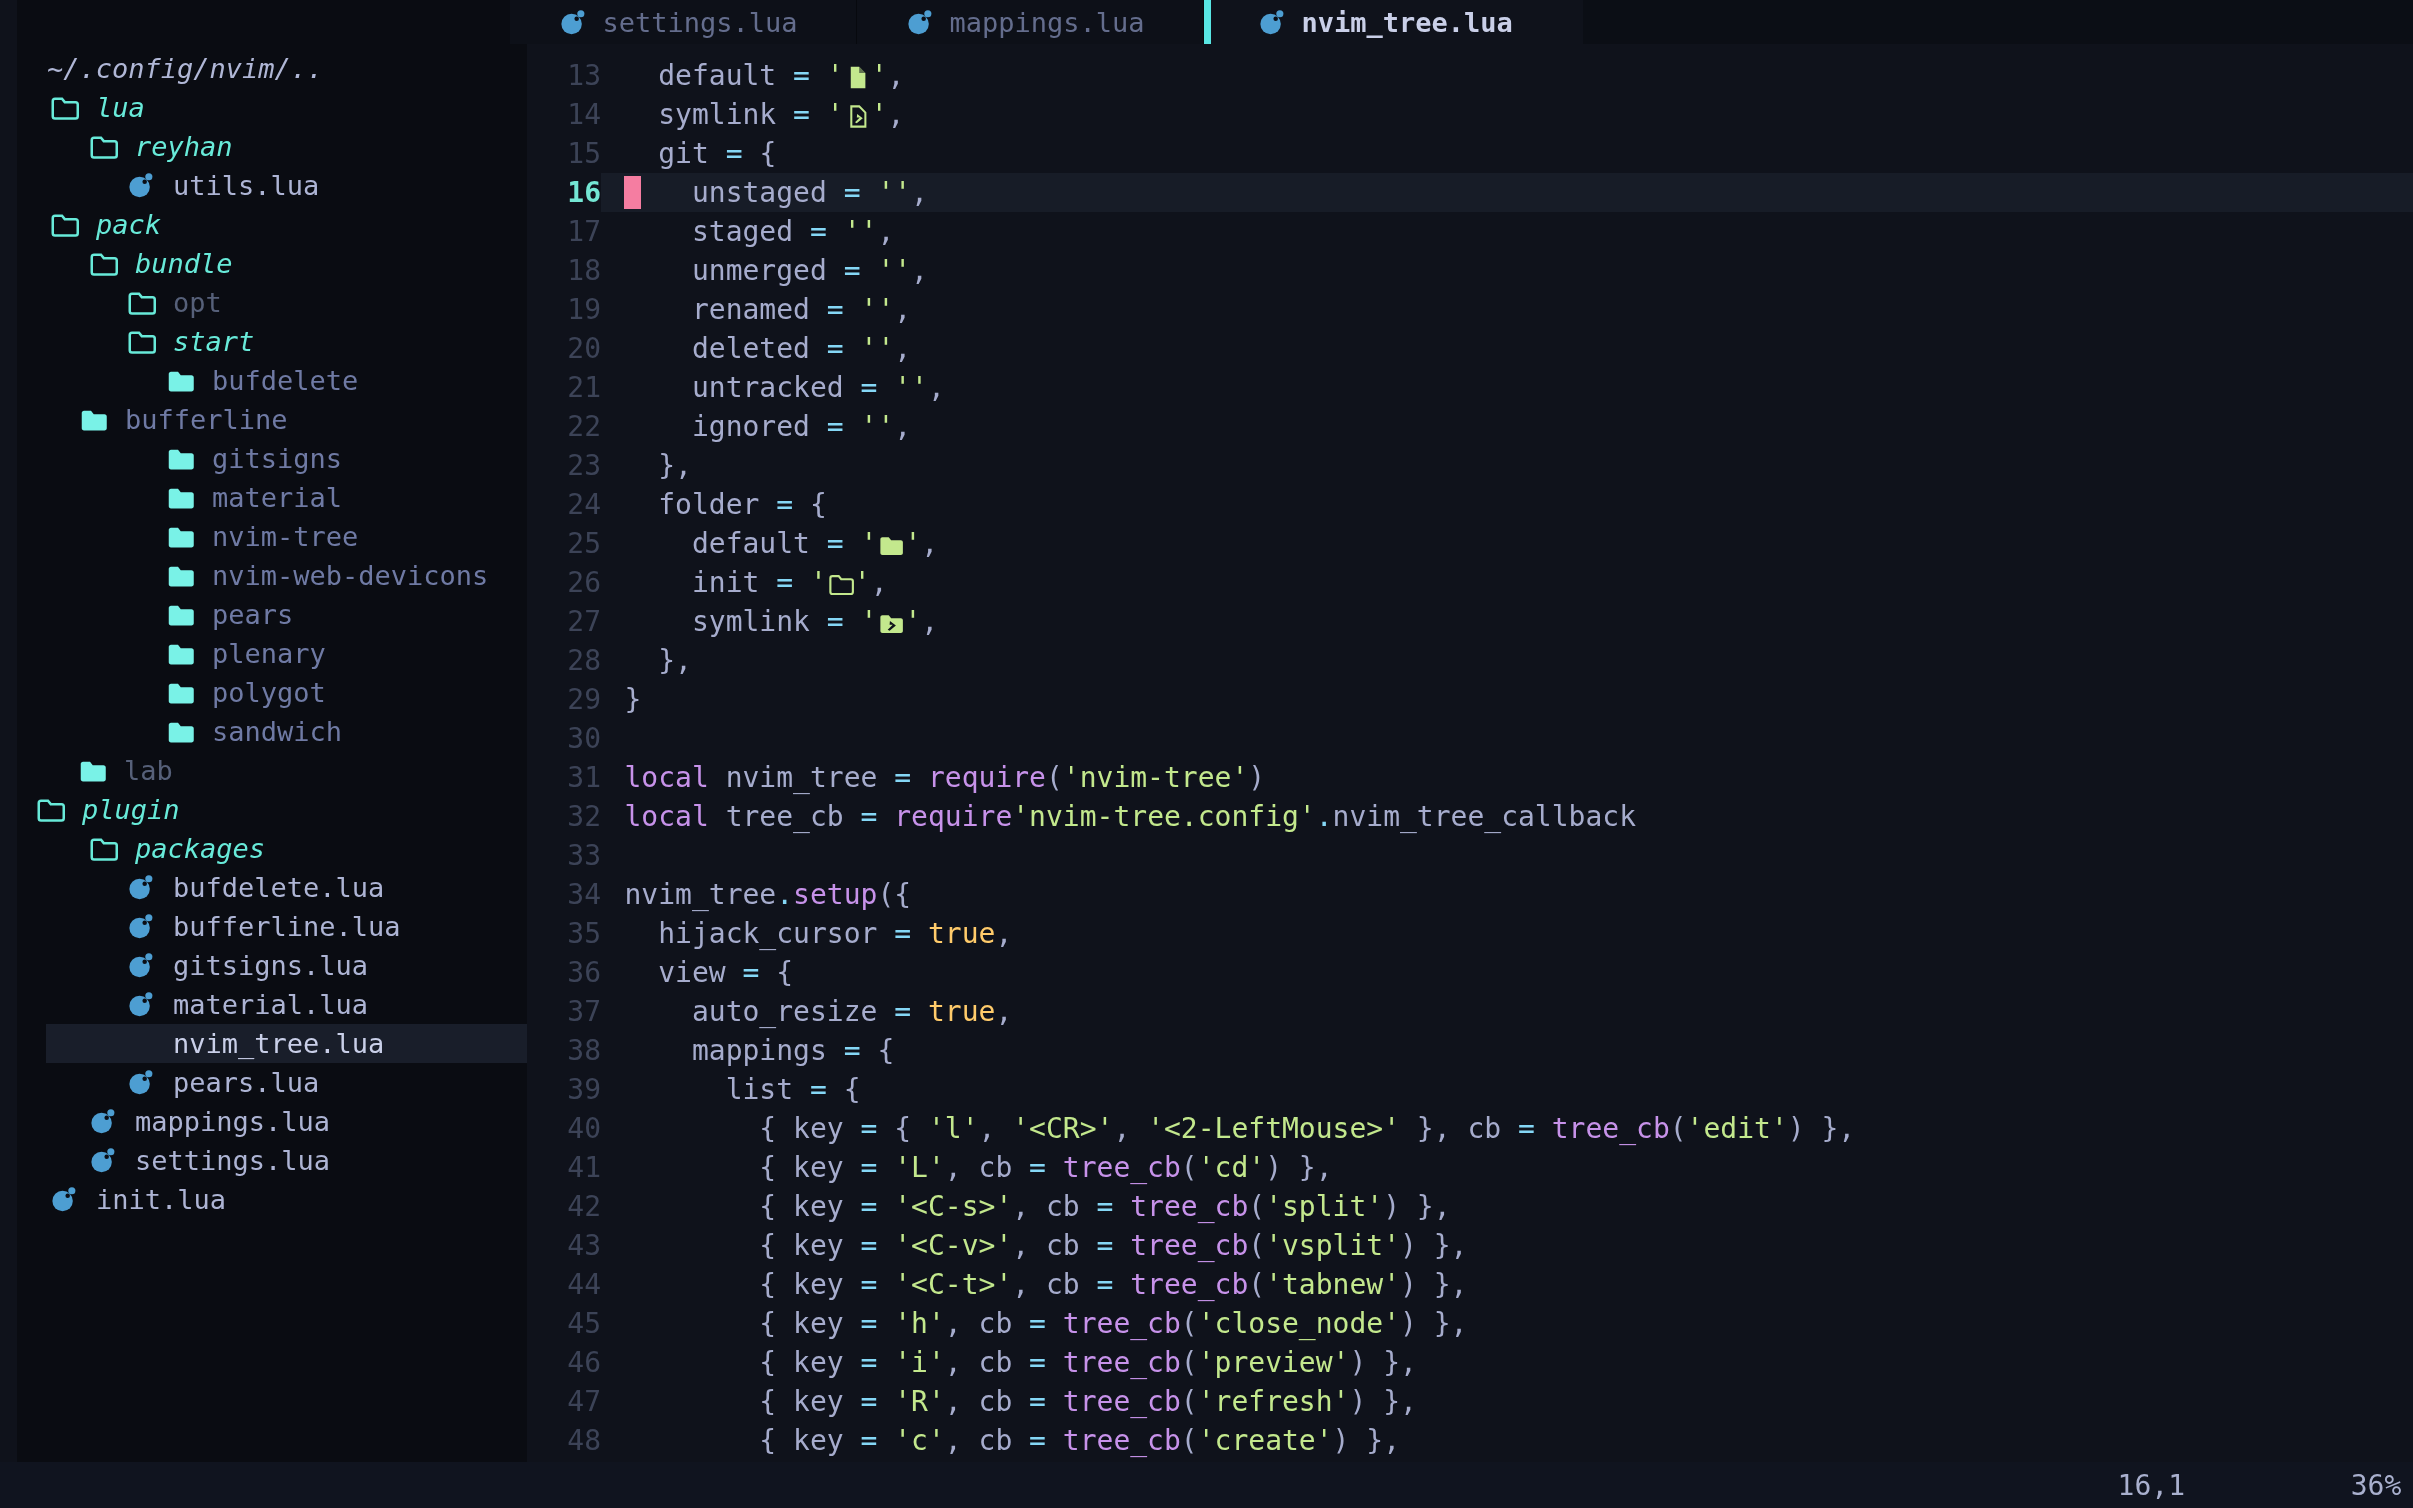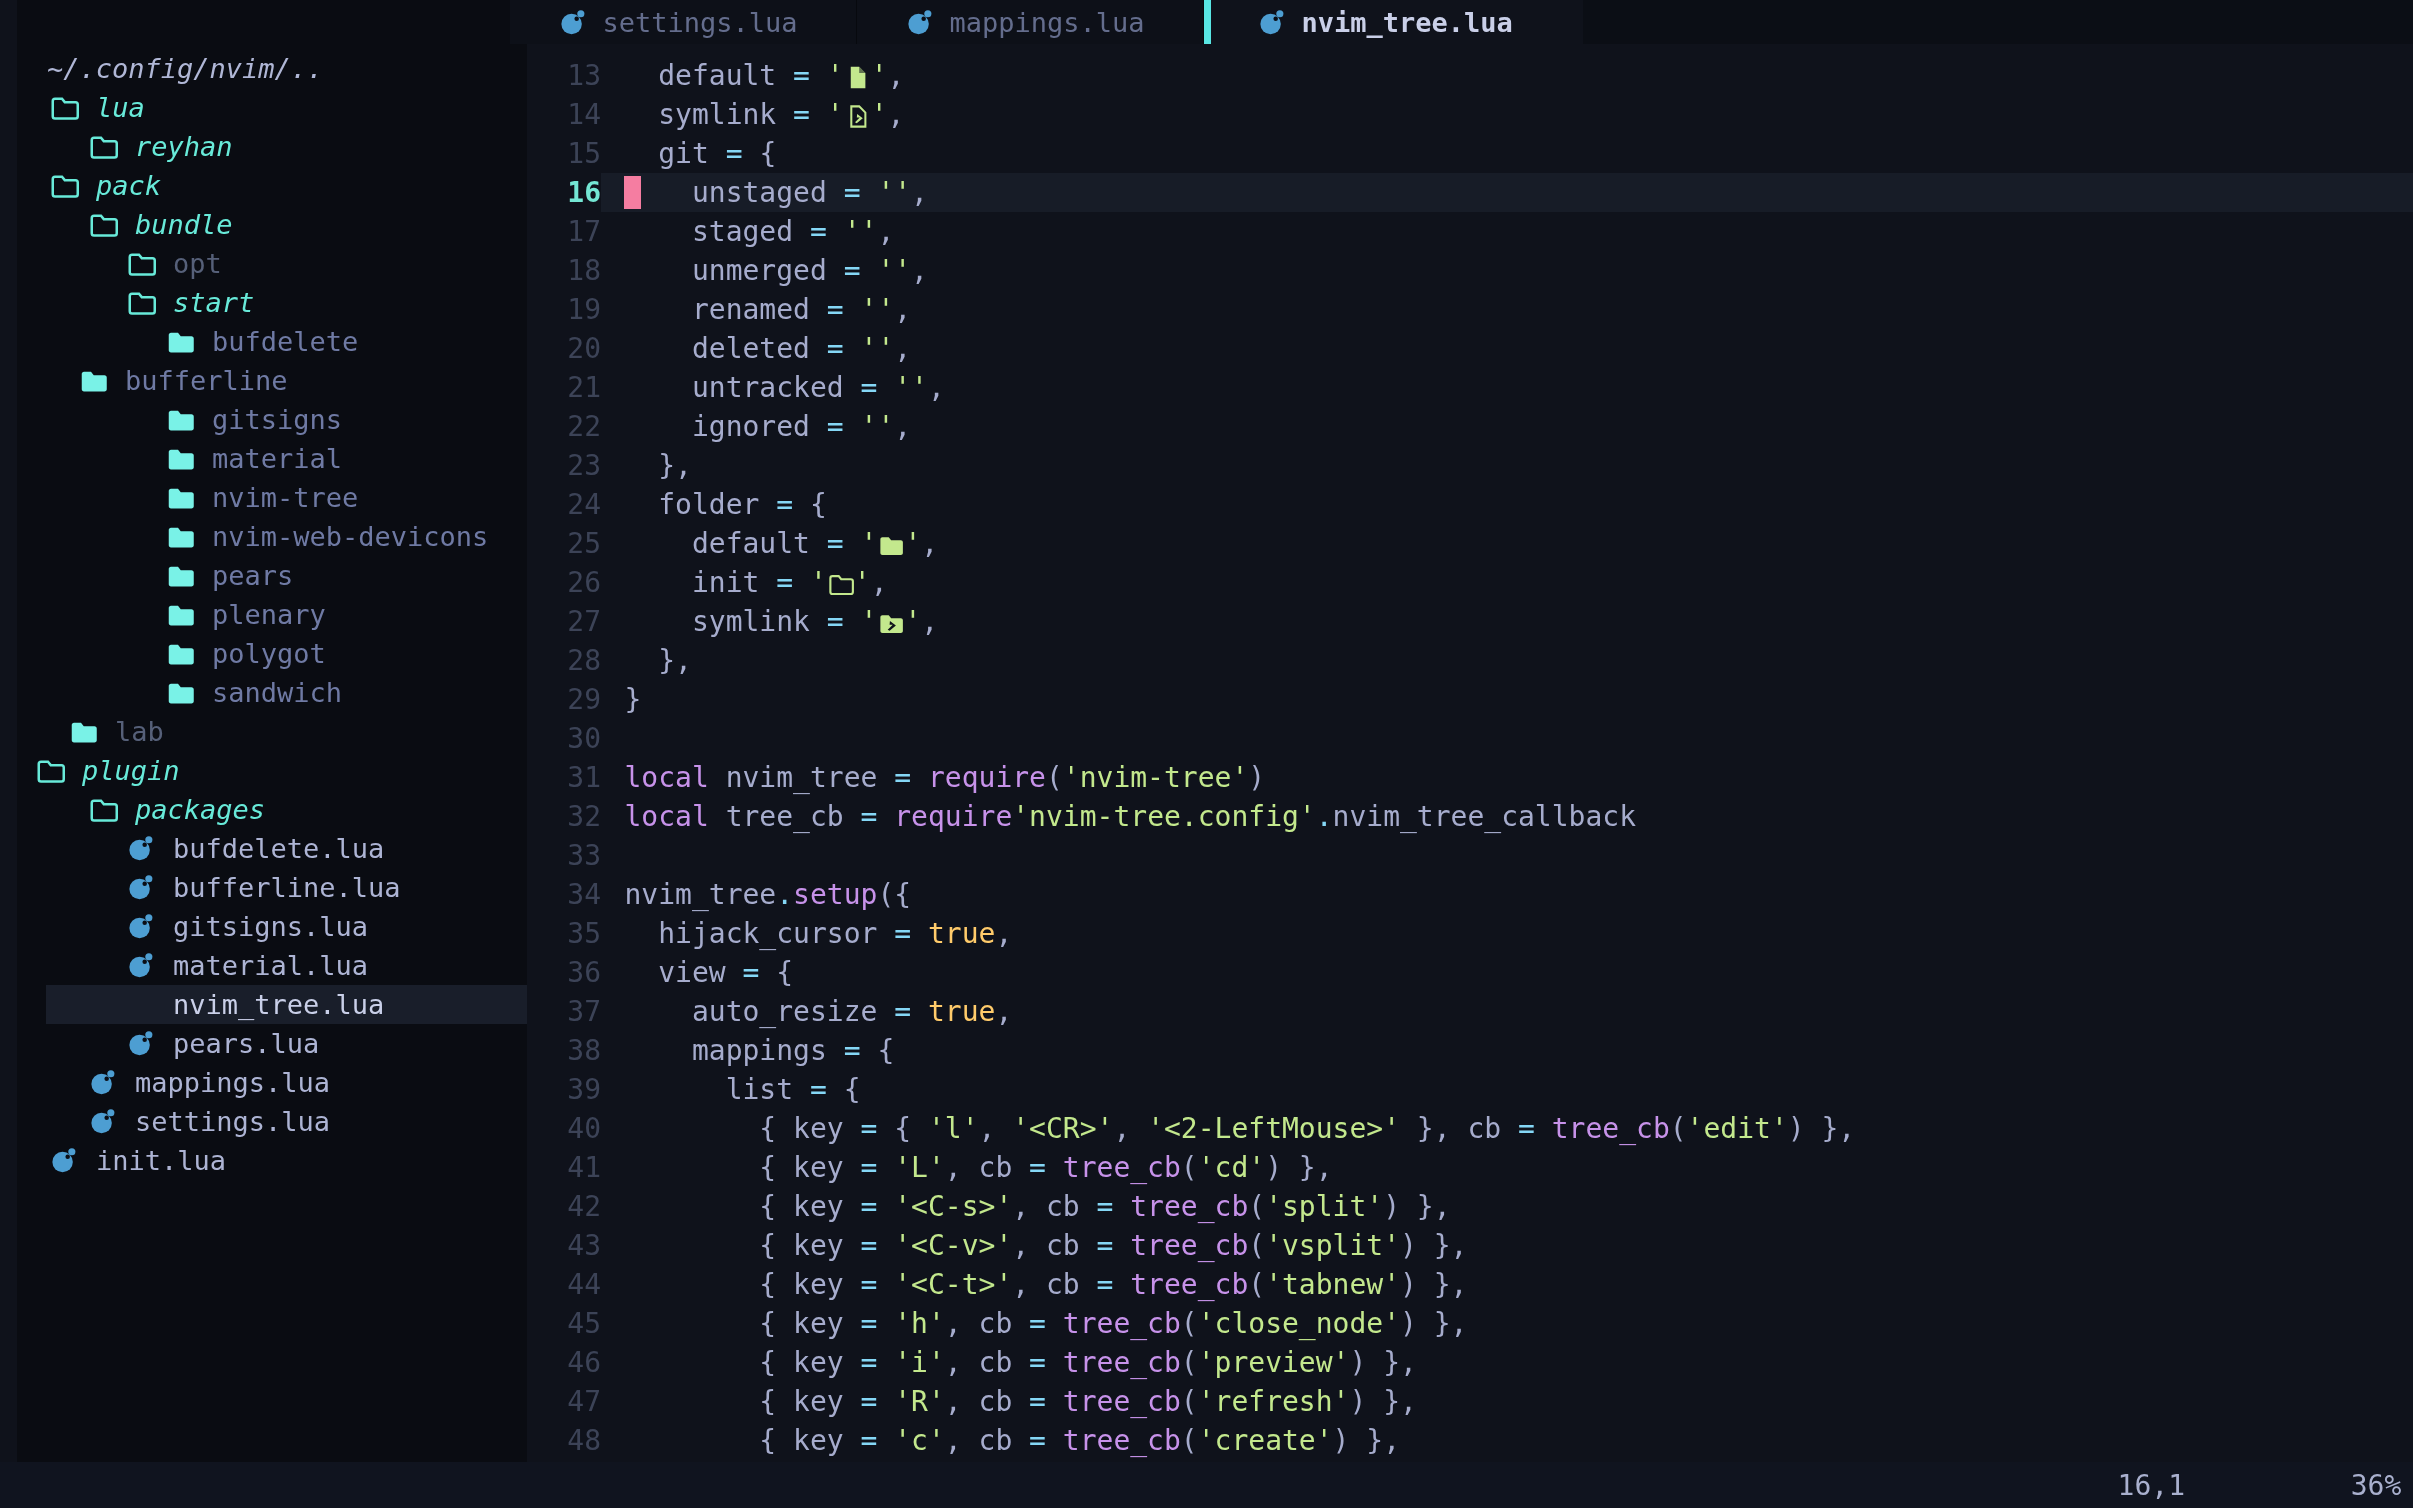--- a/index.html
+++ b/index.html
@@ -73,20 +73,30 @@
         <span class="tlabel">lua</span>
       </div>
       <div class="trow t-open" style="padding-left: 69px;">
         <span class="ticon ic-folder-open">
           <svg viewBox="0 0 24 24" width="30" height="30">
             <path d="M3 6.4c0-1 .8-1.8 1.8-1.8h5.6l2.2 2.7h8.6c1 0 1.8.8 1.8 1.8v9.5c0 1-.8 1.8-1.8 1.8H4.8c-1 0-1.8-.8-1.8-1.8z" fill="none" stroke="currentColor" stroke-width="2"></path>
           </svg>
         </span>
         <span class="tlabel">reyhan</span>
       </div>
+      <div class="trow t-file" style="padding-left: 107px;">
+        <span class="ticon ic-lua">
+          <svg viewBox="0 0 24 24" width="28.5" height="28.5">
+            <circle cx="10.6" cy="13.4" r="8.6" fill="currentColor"></circle>
+            <circle cx="18.4" cy="4.8" r="3" fill="currentColor"></circle>
+            <circle cx="14.9" cy="9" r="1.9" fill="#0b0e15"></circle>
+          </svg>
+        </span>
+        <span class="tlabel">utils.lua</span>
+      </div>
       <div class="trow t-open" style="padding-left: 30px;">
         <span class="ticon ic-folder-open">
           <svg viewBox="0 0 24 24" width="30" height="30">
             <path d="M3 6.4c0-1 .8-1.8 1.8-1.8h5.6l2.2 2.7h8.6c1 0 1.8.8 1.8 1.8v9.5c0 1-.8 1.8-1.8 1.8H4.8c-1 0-1.8-.8-1.8-1.8z" fill="none" stroke="currentColor" stroke-width="2"></path>
           </svg>
         </span>
         <span class="tlabel">pack</span>
       </div>
       <div class="trow t-open" style="padding-left: 69px;">
         <span class="ticon ic-folder-open">
@@ -185,21 +195,21 @@
         <span class="tlabel">polygot</span>
       </div>
       <div class="trow t-closed" style="padding-left: 146px;">
         <span class="ticon ic-folder">
           <svg viewBox="0 0 24 24" width="30" height="30">
             <path d="M3 6.4c0-1 .8-1.8 1.8-1.8h5.6l2.2 2.7h8.6c1 0 1.8.8 1.8 1.8v9.5c0 1-.8 1.8-1.8 1.8H4.8c-1 0-1.8-.8-1.8-1.8z" fill="currentColor"></path>
           </svg>
         </span>
         <span class="tlabel">sandwich</span>
       </div>
-      <div class="trow t-closed-dim" style="padding-left: 49px;">
+      <div class="trow t-closed-dim" style="padding-left: 49px; margin-left: 9px;">
         <span class="ticon ic-folder">
           <svg viewBox="0 0 24 24" width="30" height="30">
             <path d="M3 6.4c0-1 .8-1.8 1.8-1.8h5.6l2.2 2.7h8.6c1 0 1.8.8 1.8 1.8v9.5c0 1-.8 1.8-1.8 1.8H4.8c-1 0-1.8-.8-1.8-1.8z" fill="currentColor"></path>
           </svg>
         </span>
         <span class="tlabel">lab</span>
       </div>
       <div class="trow t-open" style="padding-left: 16px;">
         <span class="ticon ic-folder-open">
           <svg viewBox="0 0 24 24" width="30" height="30">

